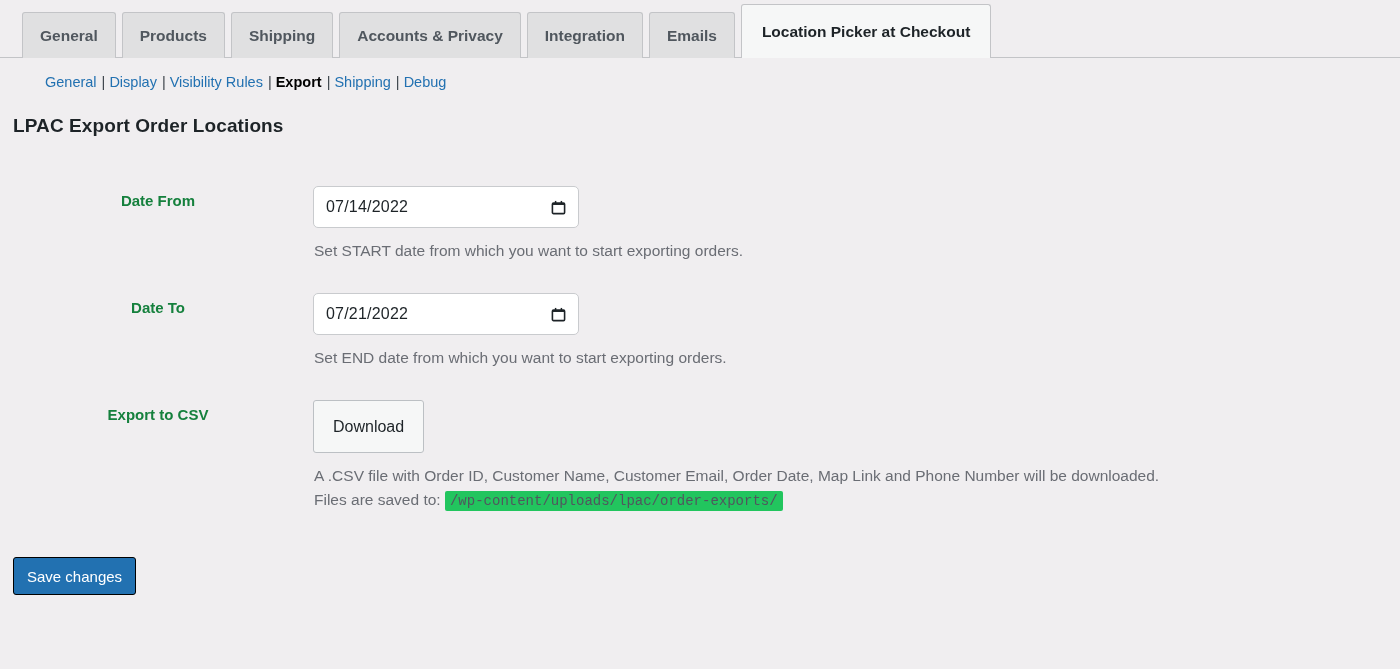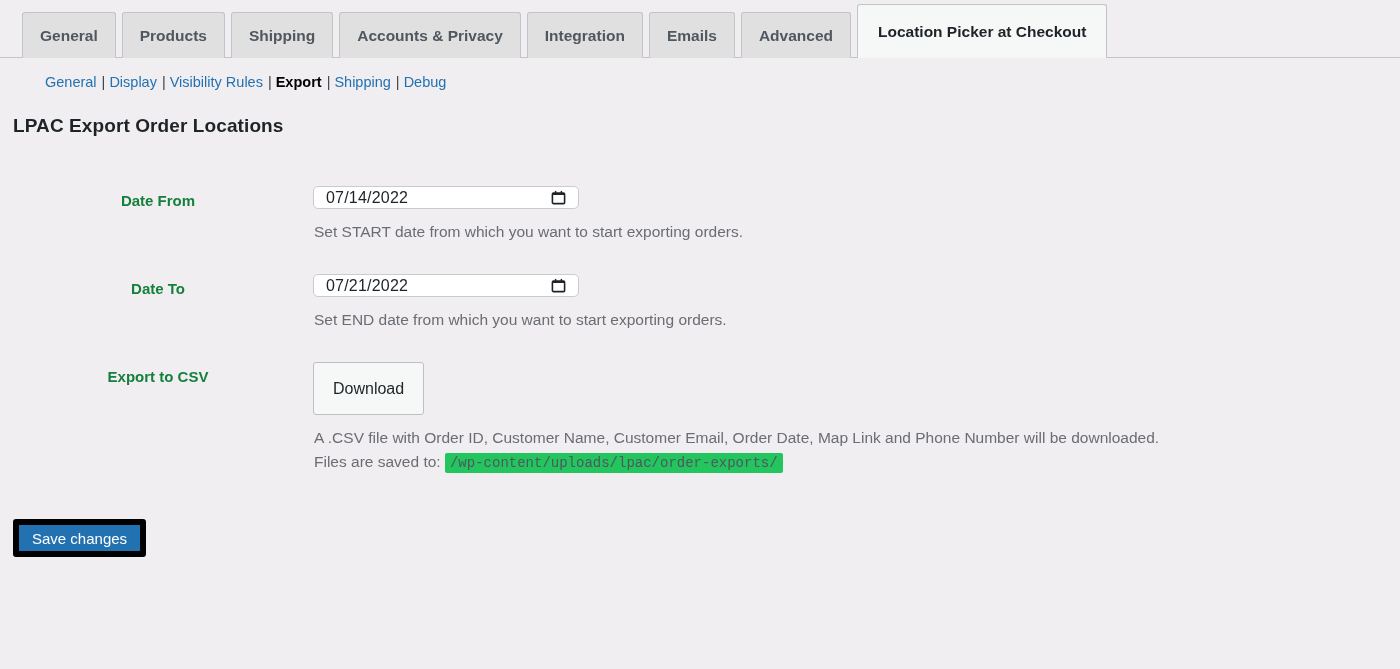--- a/index.html
+++ b/index.html
@@ -124,21 +124,21 @@
     padding: 15px 10px 15px 0;
     vertical-align: top;
   }
 
   
   .date-field {
     position: relative;
     display: inline-flex;
     align-items: center;
     width: 266px;
-    height: 23px;
+    height: 42px;
     box-sizing: border-box;
     padding: 0 12px;
     background: #ffffff;
     border: 1px solid #c9cbce;
     border-radius: 5px;
     cursor: text;
   }
   .date-value {
     font-size: 16px;
     color: #1d2327;
@@ -188,21 +188,21 @@
   }
 
   .btn-primary {
     display: inline-flex;
     align-items: center;
     justify-content: center;
     height: 38px;
     padding: 0 13px;
     margin: 0 0 0 13px;
     background: #2271b1;
-    border: 6px solid #000000;
+    border: 1px solid #000000;
     border-radius: 3px;
     color: #ffffff;
     font-family: "Liberation Sans", sans-serif;
     font-size: 15px;
     line-height: 1;
     cursor: pointer;
   }
 
   .submit-row { margin-top: 29px; }
 </style>
@@ -210,21 +210,20 @@
 <body>
 
 <div class="tab-wrap">
   <div class="tab-bar" id="tab-bar">
       <a class="tab">General</a>
       <a class="tab">Products</a>
       <a class="tab">Shipping</a>
       <a class="tab">Accounts &amp; Privacy</a>
       <a class="tab">Integration</a>
       <a class="tab">Emails</a>
-      <a class="tab">Advanced</a>
       <a class="tab active">Location Picker at Checkout</a>
     </div>
   <div class="tab-underline"></div>
 </div>
 
 <nav class="subnav" id="subnav"><a>General</a><span class="sep">|</span><a>Display</a><span class="sep">|</span><a>Visibility Rules</a><span class="sep">|</span><span class="current">Export</span><span class="sep">|</span><a>Shipping</a><span class="sep">|</span><a>Debug</a></nav>
 
 <h2 class="page-title">LPAC Export Order Locations</h2>
 
 <table class="form-table">

